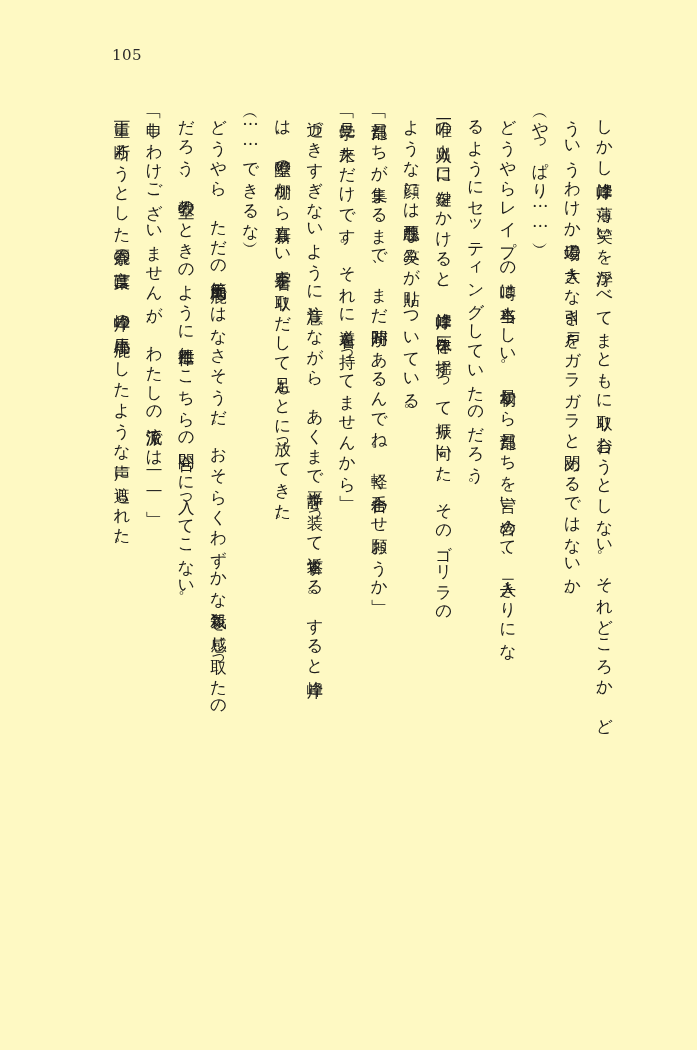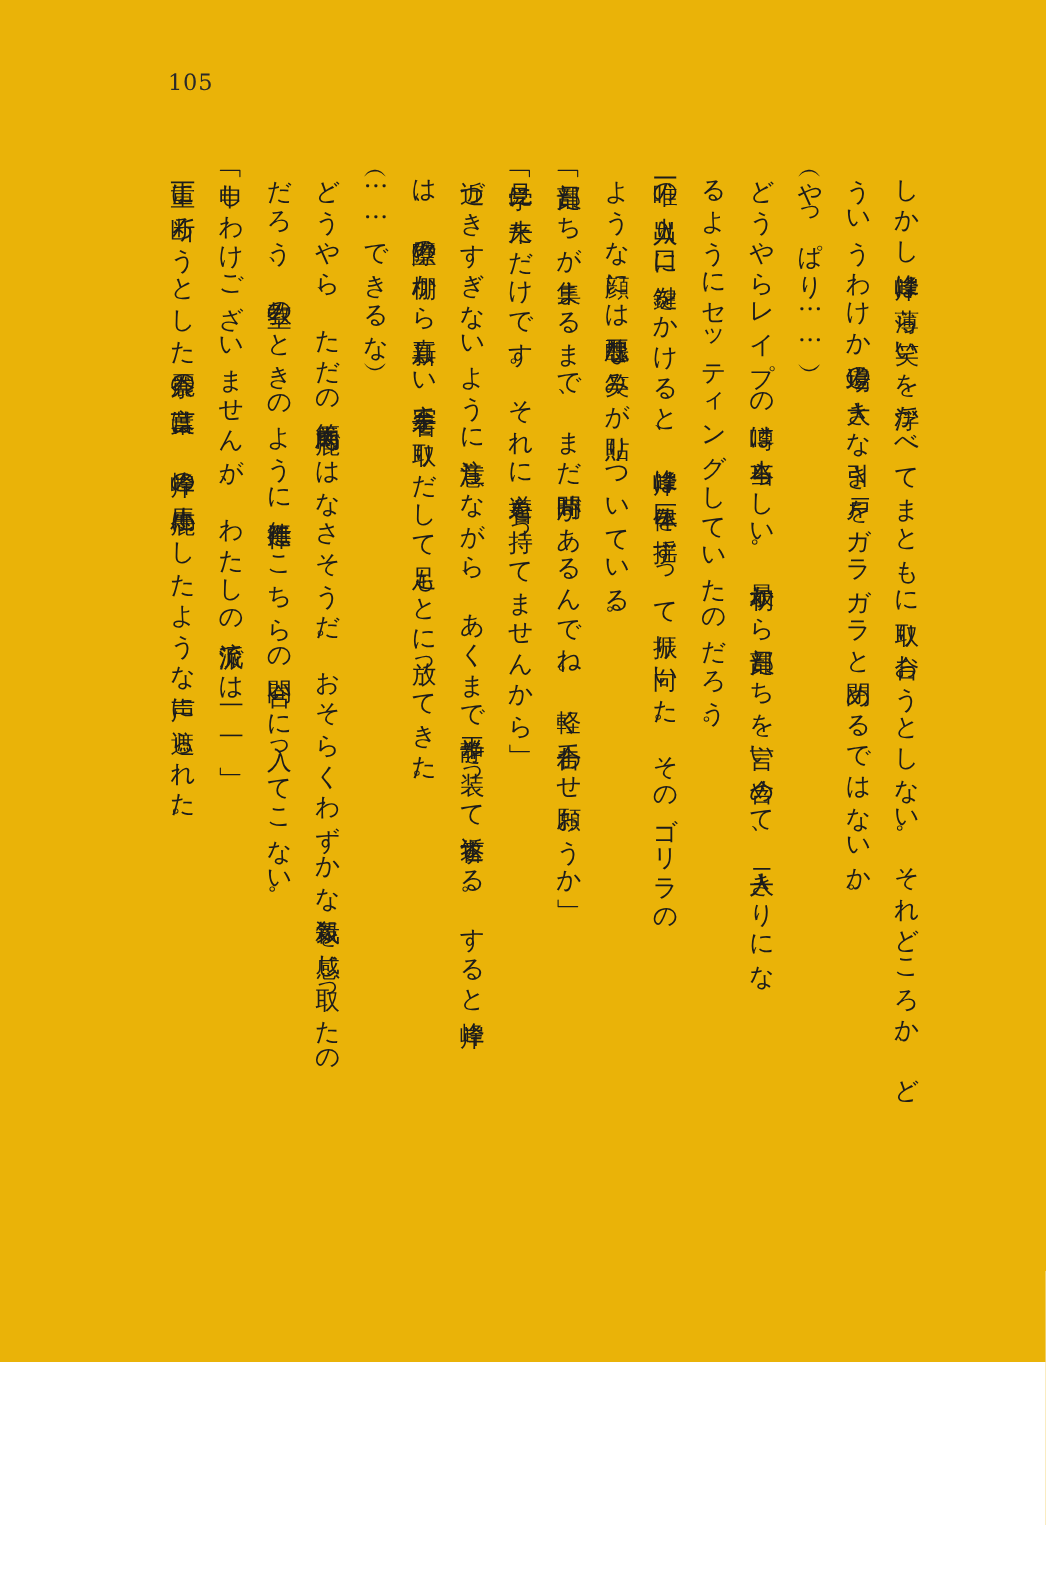--- a/index.html
+++ b/index.html
@@ -10,22 +10,22 @@
   body {
     width: 697px;
     height: 1050px;
     overflow: hidden;
     font-family: "DejaVu Serif", "Liberation Serif", serif;
     color: #1a1a1a;
   }
   .page {
     position: relative;
     width: 697px;
-    height: 908px;
-    background: #eab308;
+    height: 1050px;
+    background: #fef9c3;
     box-sizing: border-box;
   }
   .page-number {
     position: absolute;
     top: 46px;
     left: 112px;
     font-size: 15px;
     letter-spacing: 0.5px;
     color: #2a2a2a;
     font-family: "DejaVu Serif", "Liberation Serif", serif;

